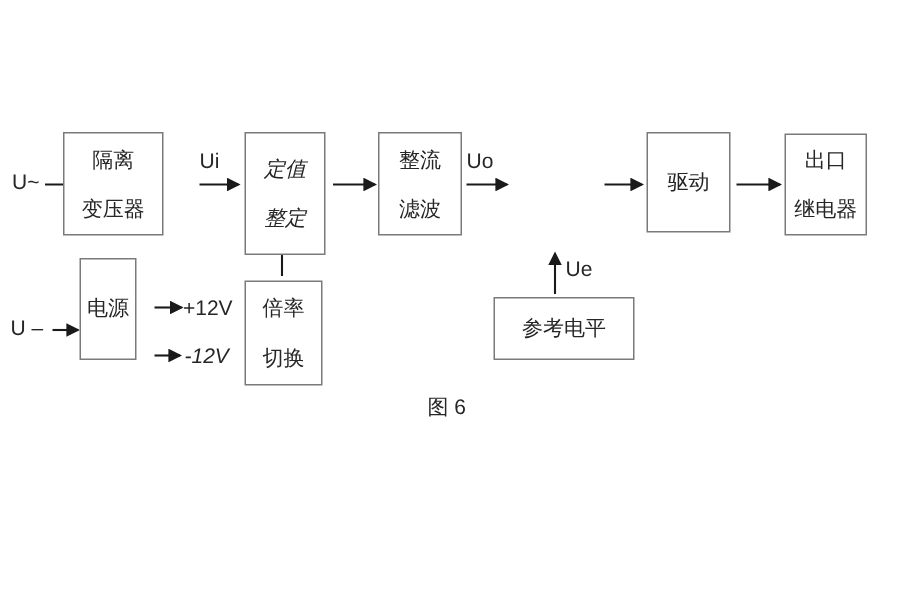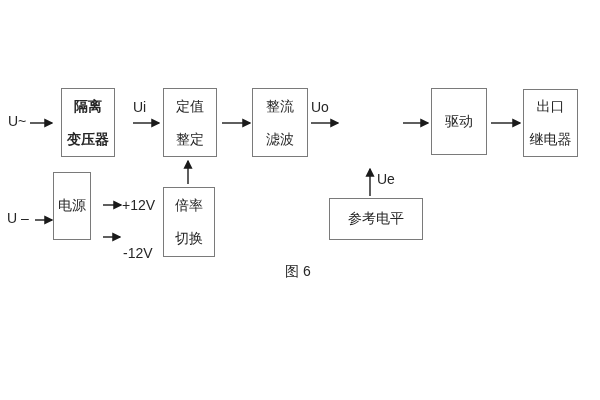--- a/index.html
+++ b/index.html
@@ -40,37 +40,37 @@
   .block.single {
     line-height: normal;
   }
   .lbl {
     position: absolute;
     font-size: 14px;
     color: #262626;
     white-space: nowrap;
   }
   
-  #b-iso   { left: 61px;  top: 88px;  width: 54px; height: 69px; font-weight: bold; }
-  #b-set   { left: 163px; top: 88px;  width: 54px; height: 69px; }
+  #b-iso   { left: 42px;  top: 88px;  width: 67px; height: 69px; }
+  #b-set   { left: 163px; top: 88px;  width: 54px; height: 82px; font-style: italic; }
   #b-rec   { left: 252px; top: 88px;  width: 56px; height: 69px; }
   #b-lvl   { left: 342px; top: 88px;  width: 56px; height: 70px; }
   #b-drv   { left: 431px; top: 88px;  width: 56px; height: 67px; }
   #b-out   { left: 523px; top: 89px;  width: 55px; height: 68px; }
   #b-pwr   { left: 53px;  top: 172px; width: 38px; height: 68px; }
   #b-ratio { left: 163px; top: 187px; width: 52px; height: 70px; }
   #b-ref   { left: 329px; top: 198px; width: 94px; height: 42px; }
   
   #l-ac   { left: 8px;   top: 113px; }
   #l-dc   { left: 7px;   top: 210px; }
   #l-ui   { left: 133px; top: 99px;  }
   #l-uo   { left: 311px; top: 99px;  }
   #l-ue   { left: 377px; top: 171px; }
   #l-p12  { left: 122px; top: 197px; }
-  #l-m12  { left: 123px; top: 245px; }
+  #l-m12  { left: 123px; top: 229px; font-style: italic; }
   #l-cap  { left: 285px; top: 263px; }
 </style>
 </head>
 <body>
 
 <div class="canvas">
 
   <svg class="wires" width="600" height="400" viewBox="0 0 600 400">
     <defs>
       <marker id="ah" viewBox="0 0 10 10" refX="8.5" refY="5" markerWidth="6.5" markerHeight="6.5" orient="auto-start-reverse">

